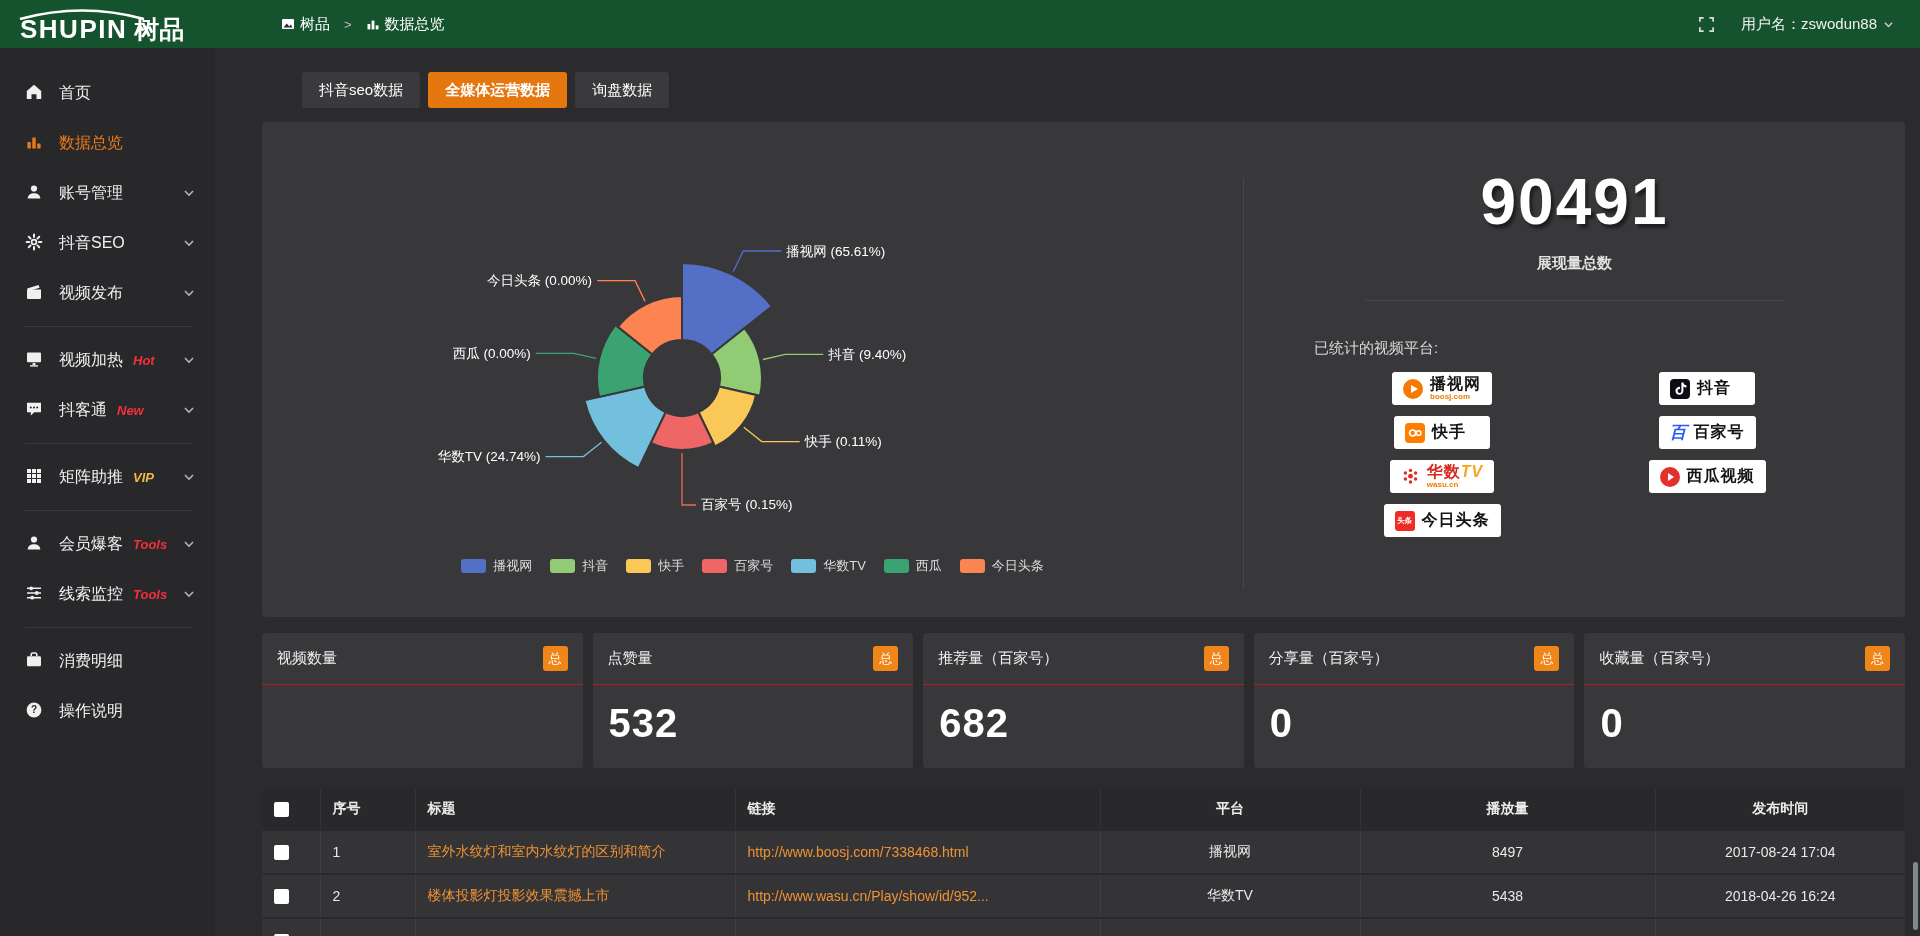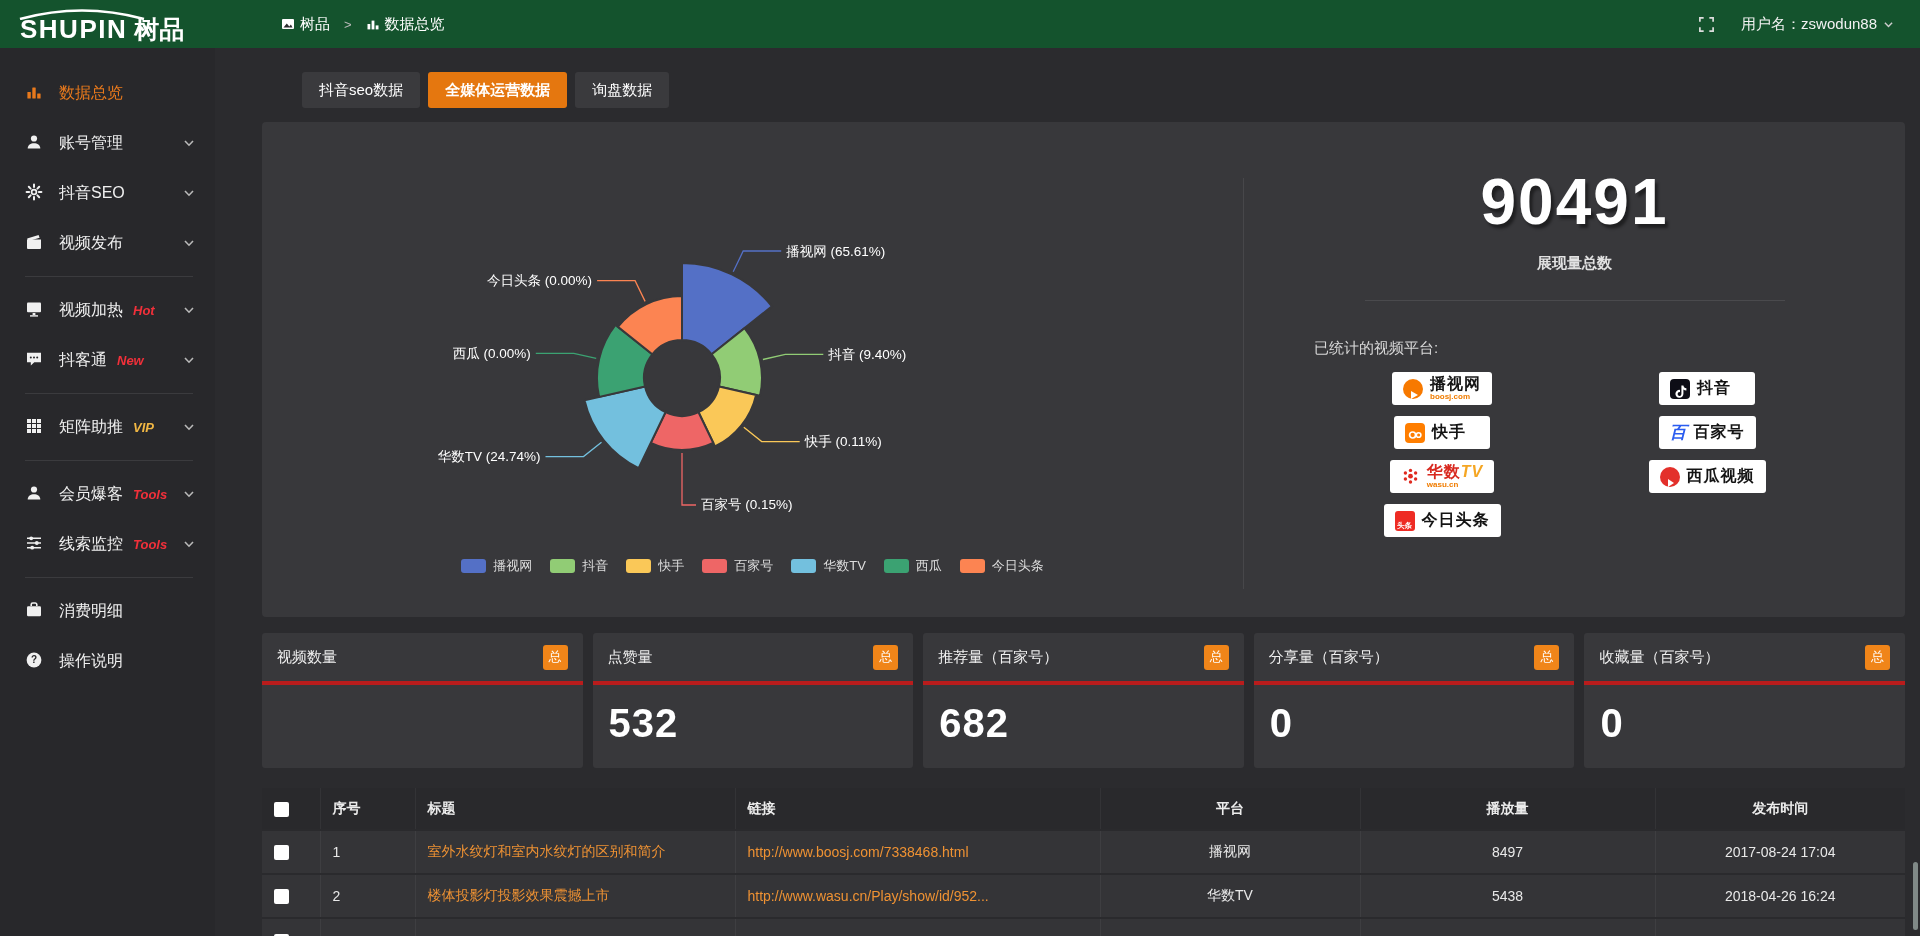--- a/index.html
+++ b/index.html
@@ -56,28 +56,28 @@
   .big-num { font-size:64px; font-weight:800; color:#fff; letter-spacing:2px; text-shadow:3px 4px 3px rgba(0,0,0,.45); line-height:1; }
   .big-num-label { margin-top:20px; font-size:15px; font-weight:bold; color:#e2e2e2; }
   .hr { width:420px; height:1px; background:#4a4a4d; margin:27px auto 0; }
   .pf-label { text-align:left; margin:38px 0 14px 70px; font-size:15px; color:#d8d8d8; }
   .pf-grid { display:grid; grid-template-columns:auto auto; justify-content:center; column-gap:148px; row-gap:11px; }
   .pf-col { display:flex; flex-direction:column; gap:11px; align-items:center; }
   .pf-badge { background:#fff; border-radius:3px; height:33px; min-width:96px; padding:0 11px; display:flex; align-items:center; gap:7px; color:#141414; }
   .pf-name { font-size:16px; font-weight:bold; letter-spacing:1px; white-space:nowrap; }
   .pf-text { display:flex; flex-direction:column; align-items:flex-start; line-height:1; gap:1px; }
   .pf-sub { font-size:8px; font-weight:bold; color:#f07c00; }
-  .logo-sq, .logo-circle { width:20px; height:20px; border-radius:4px; display:inline-flex; align-items:flex-end; justify-content:center; flex-shrink:0; }
+  .logo-sq, .logo-circle { width:20px; height:20px; border-radius:4px; display:inline-flex; align-items:center; justify-content:center; flex-shrink:0; }
   .logo-circle { border-radius:50%; }
   .play-tri { width:0; height:0; border-left:7px solid #fff; border-top:4.5px solid transparent; border-bottom:4.5px solid transparent; margin-left:2px; }
 
   
   .stats { margin-top:16px; display:flex; gap:10px; }
   .card { flex:1; height:135px; background:#38383b; border-radius:3px; }
-  .card-head { height:52px; display:flex; align-items:center; justify-content:space-between; padding:0 15px; border-bottom:4px solid #b91c1c; }
+  .card-head { height:52px; display:flex; align-items:center; justify-content:space-between; padding:0 15px; border-bottom:1px solid #b91c1c; }
   .card-title { font-size:15px; color:#f0f0f0; }
   .card-badge { width:25px; height:25px; background:#f08519; color:#fff; font-size:13px; border-radius:3px; display:flex; align-items:center; justify-content:center; cursor:pointer; }
   .card-value { padding:16px 16px 0; font-size:40px; font-weight:600; color:#fff; letter-spacing:1px; }
 
   
   .table-panel { margin-top:20px; background:#343437; }
   table { width:100%; border-collapse:collapse; table-layout:fixed; }
   thead tr { background:#29292c; height:42px; }
   th { font-size:14px; font-weight:700; color:#ececec; }
   tbody tr { height:44px; background:#343437; border-top:2px solid #2a2a2d; }
@@ -134,20 +134,28 @@
       <svg viewBox="0 0 12 10">
         <path fill="none" stroke="currentColor" stroke-width="1.6" d="M2 3 6 7.2 10 3"></path>
       </svg>
     </div>
   </div>
 </div>
 
 <div class="shell">
 
   <div class="sidebar">
+      <div class="side-item">
+        <span class="s-icon">
+          <svg viewBox="0 0 18 18">
+            <path d="M9 1.8 16.2 8v8h-4.7v-4.7H6.5V16H1.8V8Z"></path>
+          </svg>
+        </span>
+        <span class="s-label">首页</span>
+      </div>
       <div class="side-item active">
         <span class="s-icon">
           <svg viewBox="0 0 18 18">
             <rect x="2.4" y="9" width="3.4" height="6.6" rx=".5"></rect>
             <rect x="7.3" y="4.6" width="3.4" height="11" rx=".5"></rect>
             <rect x="12.2" y="10.6" width="3.4" height="5" rx=".5"></rect>
           </svg>
         </span>
         <span class="s-label">数据总览</span>
       </div>

